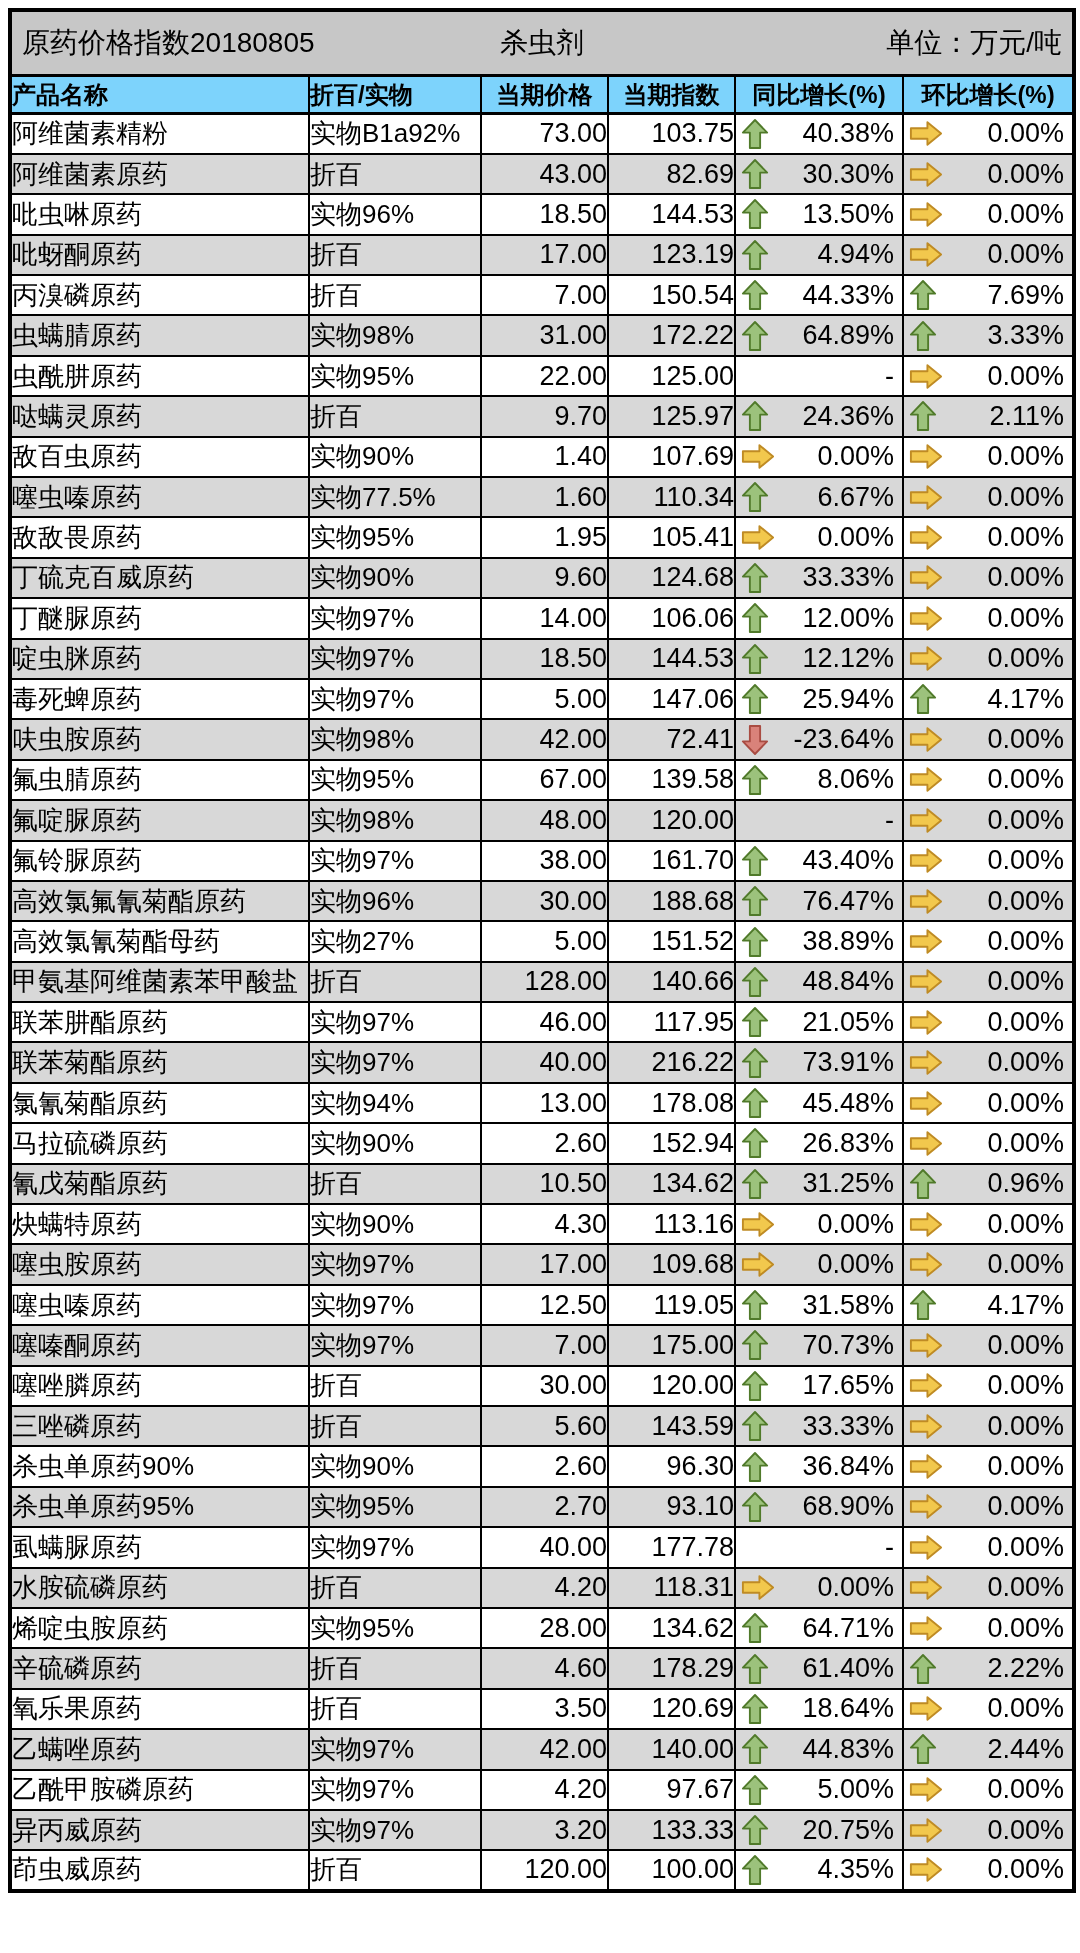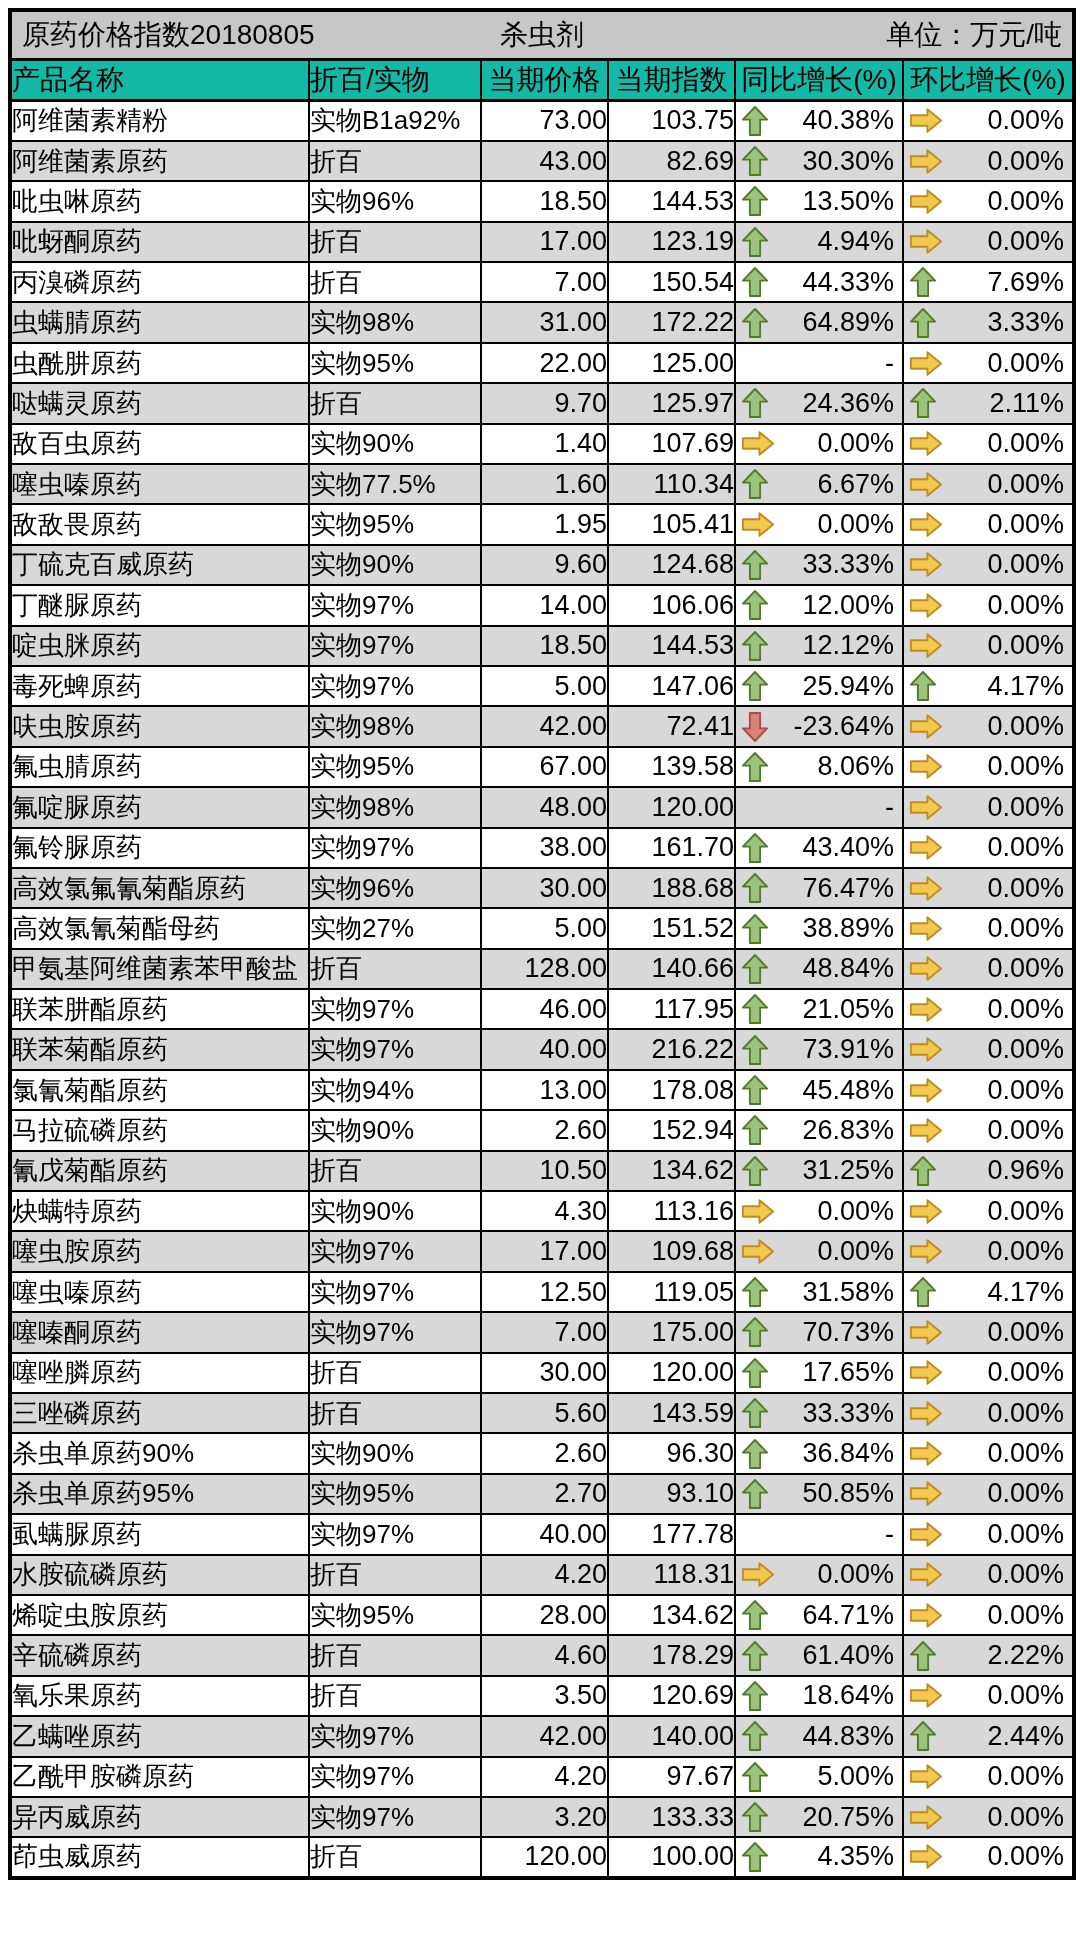--- a/index.html
+++ b/index.html
@@ -24,30 +24,31 @@
     box-sizing:border-box;
   }
   tr.title-row td{
     background:var(--title-bg,#c7c7c7);
     height:38px;
     border-bottom:3px solid #000;
   }
   .title-flex{
     display:flex;align-items:center;
     font-size:28px;line-height:38px;
-    padding:4px 10px;
+    padding:12px 10px;
   }
   .title-flex .tl{flex:1;text-align:left;}
   .title-flex .tc{flex:0 0 auto;}
   .title-flex .tr{flex:1;text-align:right;}
   tr.head-row th{
-    background:#14b8a6;
+    background:#7dd3fc;
     height:38px;
-    font-size:28px;
+    font-size:24px;
     border-bottom:3px solid #000;
+    font-weight:bold;
   }
   th.h-left{text-align:left;padding-left:8px;}
   th.h-center{text-align:center;margin-top:14px;}
   tbody tr{height:40.4px;}
   tbody tr.gray td{background:var(--row-alt-bg,#d8d8d8);}
   tbody tr.white td{background:#ffffff;}
   td.c-name{font-size:26px;padding-left:8px;text-align:left;}
   td.c-spec{font-size:26px;padding-left:8px;text-align:left;}
   td.c-num{font-size:27px;text-align:right;padding-right:8px;}
   td.c-pct{font-size:27px;}
@@ -836,21 +837,21 @@
         <tr class="gray">
           <td class="c-name">杀虫单原药95%</td>
           <td class="c-spec">实物95%</td>
           <td class="c-num">2.70</td>
           <td class="c-num">93.10</td>
           <td class="c-pct">
             <div class="pct-wrap">
               <svg class="arr" viewBox="0 0 30 34" width="28" height="32">
                 <path d="M15 2 L28 15.5 H20.5 V32 H9.5 V15.5 H2 Z" fill="#9cc27c" stroke="#507a2a" stroke-width="2" stroke-linejoin="round"></path>
               </svg>
-              <span class="pct-val">50.85%</span>
+              <span class="pct-val">68.90%</span>
             </div>
           </td>
           <td class="c-pct">
             <div class="pct-wrap">
               <svg class="arr" viewBox="0 0 36 28" width="34" height="27">
                 <path d="M34 14 L19.5 2 V8.5 H2 V19.5 H19.5 V26 Z" fill="#f2c84d" stroke="#bf8b24" stroke-width="2" stroke-linejoin="round"></path>
               </svg>
               <span class="pct-val">0.00%</span>
             </div>
           </td>

